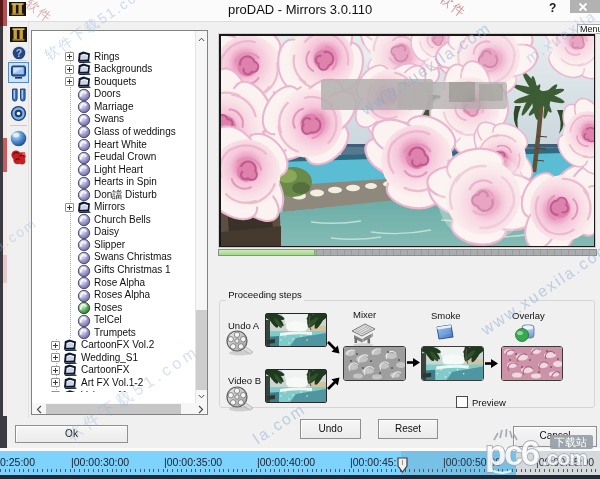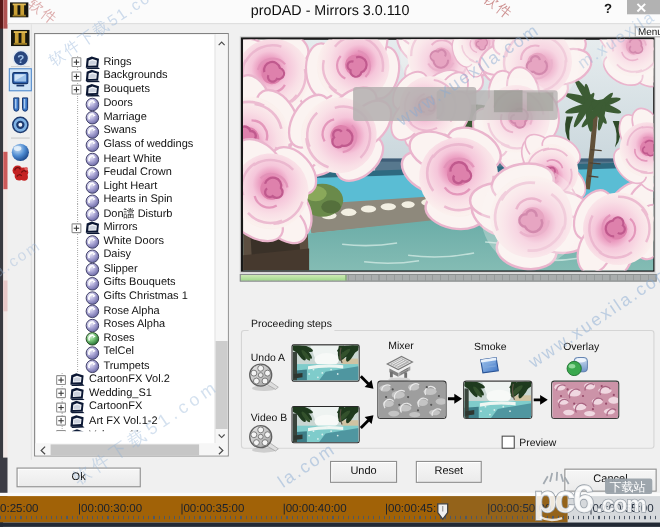--- a/index.html
+++ b/index.html
@@ -416,33 +416,33 @@
         <i></i>
         <b></b>
       </div>
 <svg class="ticon" style="left:76px;top:184.2px" width="15" height="12" viewBox="0 0 15 12">
         <use href="#fold"></use>
       </svg>
 <div class="tl" style="left:94px;top:184.2px">Mirrors</div>
 <svg class="ticon" style="left:77px;top:196.2px" width="14" height="14" viewBox="0 0 14 14">
         <use href="#sphP"></use>
       </svg>
-<div class="tl" style="left:94px;top:196.8px">White Doors</div>
+<div class="tl" style="left:94px;top:196.8px">Church Bells</div>
 <svg class="ticon" style="left:77px;top:208.8px" width="14" height="14" viewBox="0 0 14 14">
         <use href="#sphP"></use>
       </svg>
 <div class="tl" style="left:94px;top:209.3px">Daisy</div>
 <svg class="ticon" style="left:77px;top:221.3px" width="14" height="14" viewBox="0 0 14 14">
         <use href="#sphP"></use>
       </svg>
 <div class="tl" style="left:94px;top:221.8px">Slipper</div>
 <svg class="ticon" style="left:77px;top:233.9px" width="14" height="14" viewBox="0 0 14 14">
         <use href="#sphP"></use>
       </svg>
-<div class="tl" style="left:94px;top:234.4px">Gifts Bouquets</div>
+<div class="tl" style="left:94px;top:234.4px">Swans Christmas</div>
 <svg class="ticon" style="left:77px;top:246.5px" width="14" height="14" viewBox="0 0 14 14">
         <use href="#sphP"></use>
       </svg>
 <div class="tl" style="left:94px;top:247.0px">Gifts Christmas 1</div>
 <svg class="ticon" style="left:77px;top:259.0px" width="14" height="14" viewBox="0 0 14 14">
         <use href="#sphP"></use>
       </svg>
 <div class="tl" style="left:94px;top:259.5px">Rose Alpha</div>
 <svg class="ticon" style="left:77px;top:271.6px" width="14" height="14" viewBox="0 0 14 14">
         <use href="#sphP"></use>
@@ -731,21 +731,21 @@
 
 <div class="abs" style="left:456px;top:396px;width:12px;height:12px;background:#fff;border:1px solid #4a4a4a"></div>
 <div class="tl" style="left:472px;top:397px;font-size:9.5px">Preview</div>
 
 <div class="btn" style="left:15px;top:425px;width:113px;height:18px;line-height:16px">Ok</div>
 <div class="btn" style="left:300px;top:419px;width:61px;height:20px;line-height:18px">Undo</div>
 <div class="btn" style="left:378px;top:419px;width:60px;height:20px;line-height:18px">Reset</div>
 <div class="btn" style="left:513px;top:426px;width:84px;height:21px;line-height:17px">Cancel</div>
 
 <div class="abs" style="left:0;top:448px;width:600px;height:3px;background:#fafafa"></div>
-<div class="abs" style="left:0;top:451px;width:516px;height:24px;background:#a16207">
+<div class="abs" style="left:0;top:451px;width:516px;height:24px;background:#7dd3fc">
 <div class="tc" style="left:0px">0:25:00</div>
 <div class="tc" style="left:71px">|00:00:30:00</div>
 <div class="tc" style="left:164px">|00:00:35:00</div>
 <div class="tc" style="left:257px">|00:00:40:00</div>
 <div class="tc" style="left:350px">|00:00:45:</div>
 <div class="tc" style="left:443px">|00:00:50:00</div>
 <div class="tc" style="left:536px">|00:00:55:00</div>
 </div>
 <div class="abs" style="left:401px;top:451px;width:199px;height:24px;background:rgba(90,105,125,0.17)"></div>
 <div class="abs" style="left:0;top:469px;width:600px;height:3px;background-image:repeating-linear-gradient(90deg,#4e5866 0 1px,transparent 1px 4.65px)"></div>

